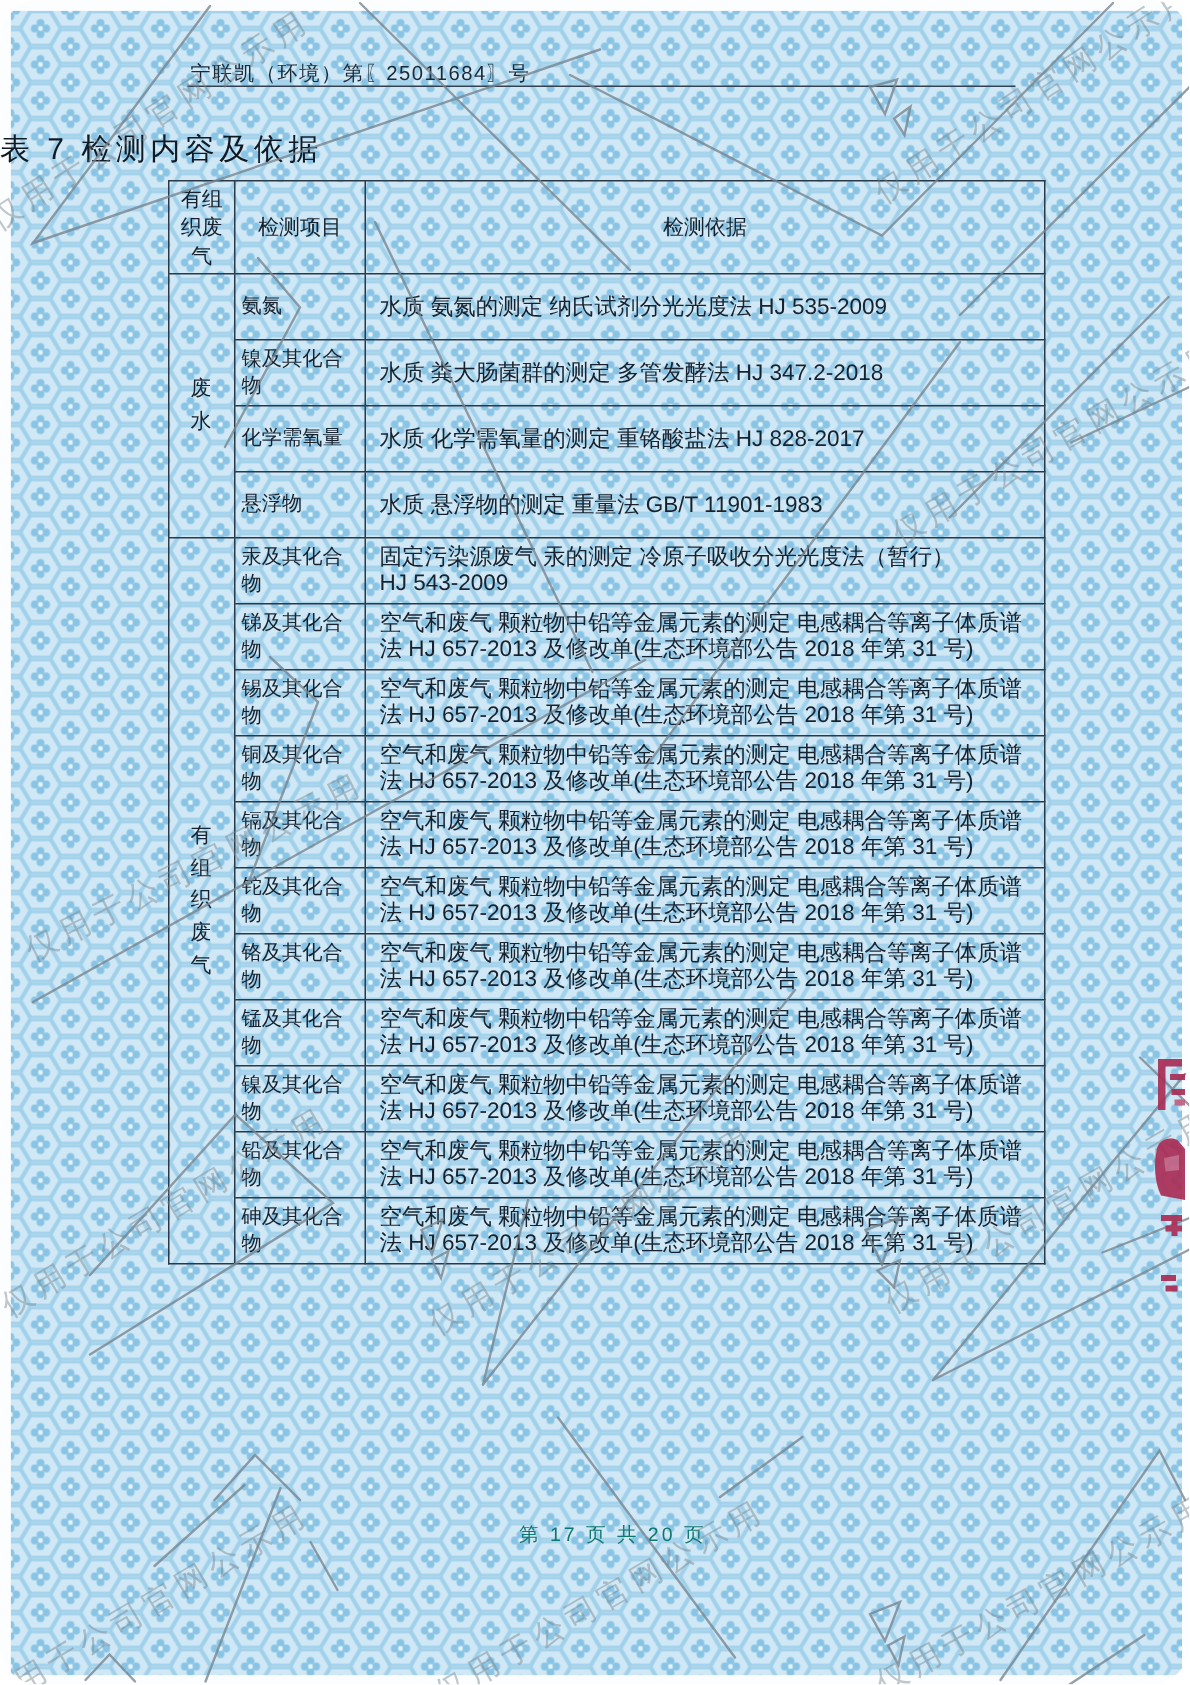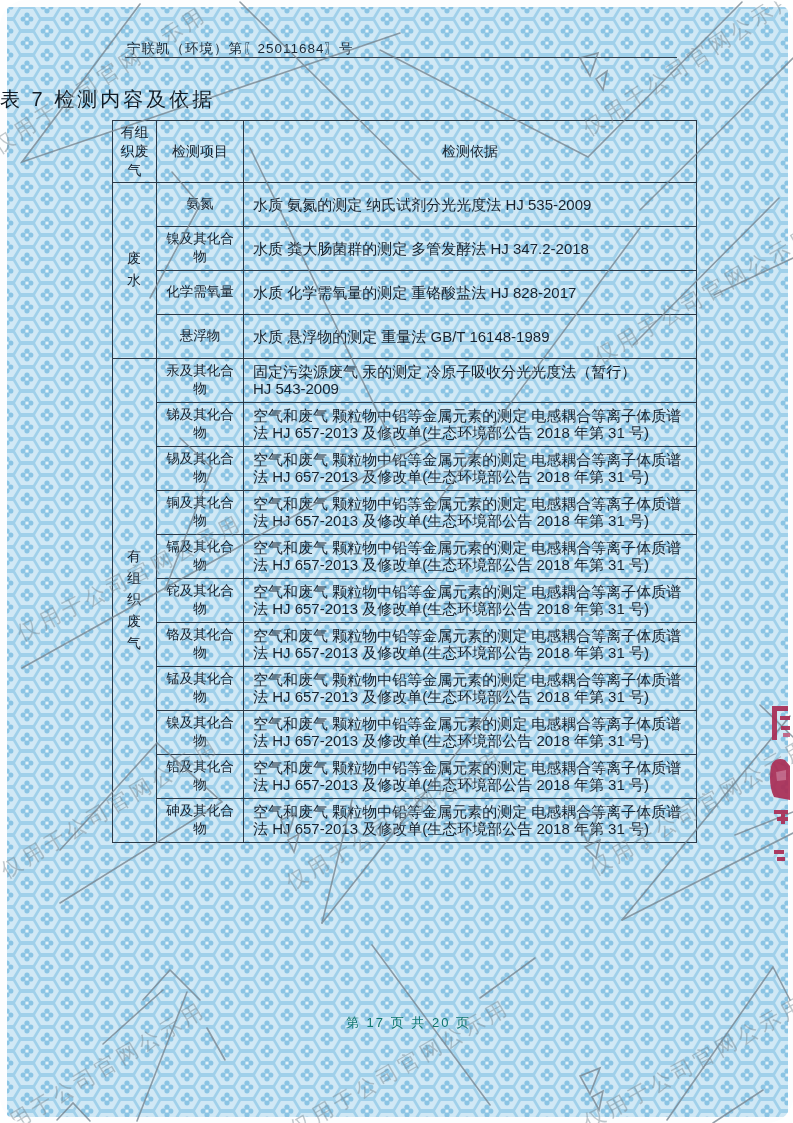--- a/index.html
+++ b/index.html
@@ -8,21 +8,21 @@
   .paper{position:absolute;left:7px;top:7px;width:781px;height:1110px;overflow:hidden;}
   .bg-svg{position:absolute;left:0;top:0;z-index:0;display:block;}
   .doc-number{position:absolute;left:127px;top:40px;z-index:2;font-size:13.5px;letter-spacing:1px;color:#1b2835;}
   .header-rule{position:absolute;left:125px;top:57px;width:552px;height:0;border-top:1.3px solid #33404d;z-index:2;}
   .page-title{position:absolute;left:0;top:86px;width:793px;text-align:left;z-index:2;
               font-size:20px;letter-spacing:3px;color:#101a24;}
   table.report{position:absolute;left:112px;top:120px;z-index:2;border-collapse:collapse;table-layout:fixed;width:584px;}
   table.report th,table.report td{border:1.2px solid #2b3947;color:#18222e;background:transparent;}
   table.report th{font-weight:400;font-size:14px;text-align:center;height:38px;padding:2px 4px;line-height:1.35;}
   td.cat{font-size:14px;text-align:center;padding:2px 7px;line-height:1.55;letter-spacing:1px;margin-left:20px;}
-  td.item{font-size:13.5px;text-align:center;padding:2px 4px;}
+  td.item{font-size:13.5px;text-align:left;padding:2px 4px;}
   td.basis{font-size:15px;text-align:left;padding:2px 9px;line-height:17px;white-space:pre-line;}
   tr.rw td{height:39px;}
   tr.rg td{height:39px;}
   .page-footer{position:absolute;left:346px;top:1014px;z-index:2;font-size:13px;letter-spacing:2px;color:#0f766e;}
   .wm{position:absolute;z-index:4;white-space:nowrap;font-size:21px;letter-spacing:4px;
       color:rgba(118,132,143,0.45);pointer-events:none;}
   .overlay{position:absolute;left:0;top:0;z-index:5;pointer-events:none;}
 </style>
 </head>
 <body>
@@ -113,21 +113,21 @@
         <tr class="rw">
           <td class="item">镍及其化合物</td>
           <td class="basis">水质 粪大肠菌群的测定 多管发酵法 HJ 347.2-2018</td>
         </tr>
         <tr class="rw">
           <td class="item">化学需氧量</td>
           <td class="basis">水质 化学需氧量的测定 重铬酸盐法  HJ 828-2017</td>
         </tr>
         <tr class="rw">
           <td class="item">悬浮物</td>
-          <td class="basis">水质 悬浮物的测定 重量法 GB/T 16148-1989</td>
+          <td class="basis">水质 悬浮物的测定 重量法 GB/T 11901-1983</td>
         </tr>
         <tr class="rg">
           <td rowspan="11" class="cat">有组织废气</td>
           <td class="item">汞及其化合物</td>
           <td class="basis">固定污染源废气 汞的测定 冷原子吸收分光光度法（暂行）
 HJ 543-2009</td>
         </tr>
         <tr class="rg">
           <td class="item">锑及其化合物</td>
           <td class="basis">空气和废气 颗粒物中铅等金属元素的测定 电感耦合等离子体质谱

